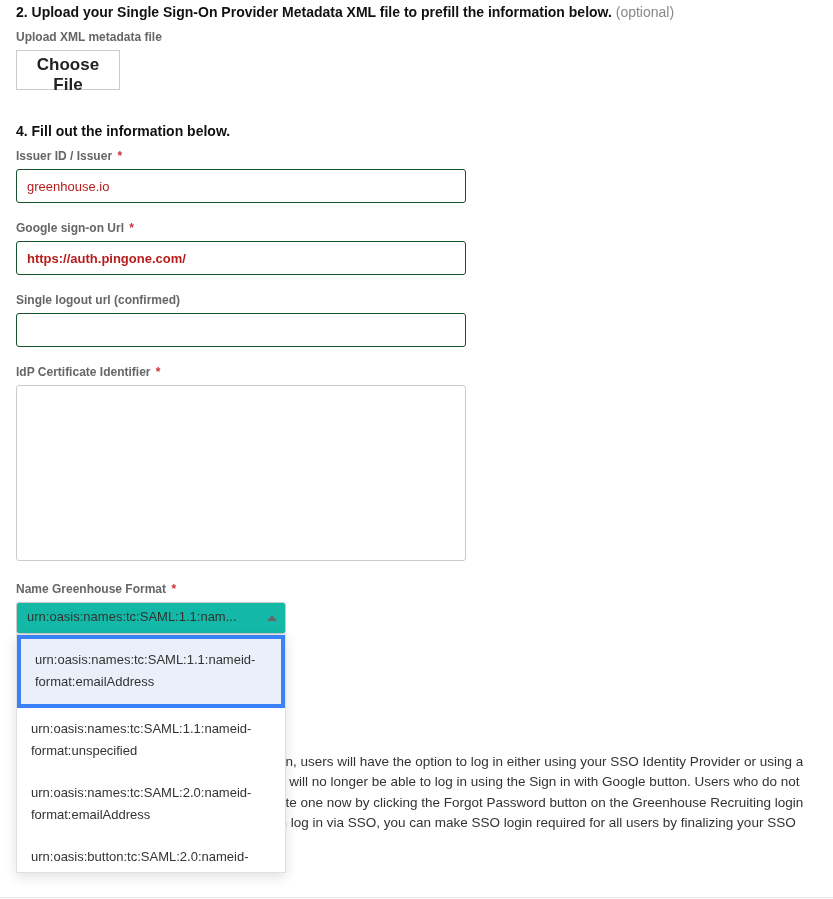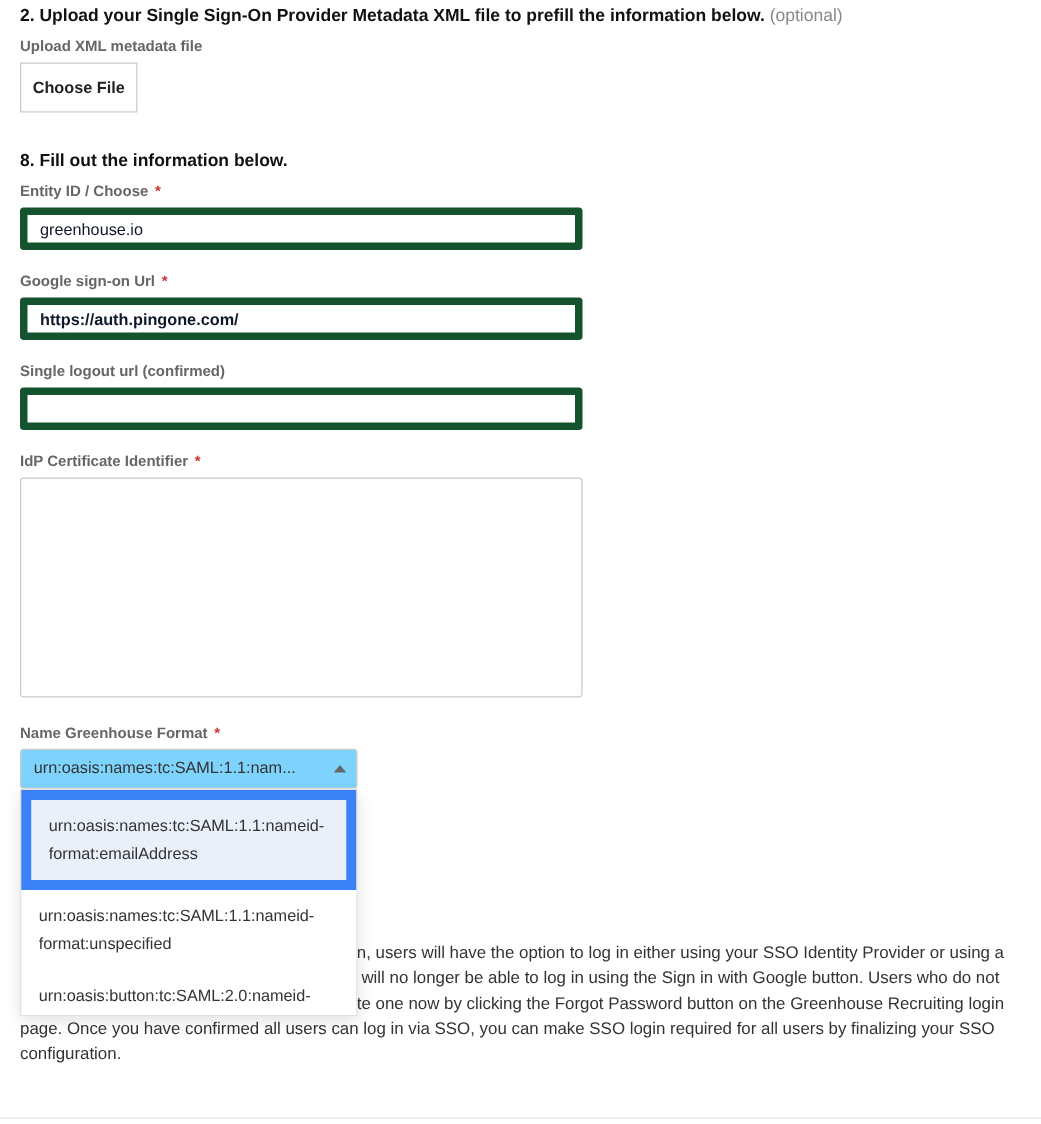--- a/index.html
+++ b/index.html
@@ -36,43 +36,43 @@
       margin-bottom: 6px;
       display: block;
     }
     .field-label .req {
       color: #c33;
       margin-left: 2px;
     }
     .choose-file-btn {
       border: 1px solid #ccc;
       background: #fff;
-      width: 94px;
+      width: 104px;
       height: 40px;
-      font-size: 13px;
+      font-size: 17px;
       font-weight: 700;
       color: #222;
       cursor: pointer;
       line-height: 1.2;
       padding: 4px 8px;
     }
     .section-gap {
       margin-top: 30px;
     }
     .field-group {
       margin-bottom: 18px;
     }
     .text-input {
       width: 450px;
       height: 34px;
-      border: 6px solid #14532d;
+      border: 1px solid #14532d;
       border-radius: 3px;
       padding: 6px 10px;
       font-size: 13px;
-      color: #0f172a;
+      color: #b91c1c;
       background: #fff;
     }
     .text-input.wide-url {
       width: 450px;
       font-weight: bold;
     }
     .textarea-input {
       width: 450px;
       height: 176px;
       border: 1px solid #ccc;
@@ -87,21 +87,21 @@
       width: 270px;
     }
     .select-display {
       width: 100%;
       height: 32px;
       border: 1px solid #ccc;
       border-radius: 3px;
       padding: 6px 28px 6px 10px;
       font-size: 13px;
       color: #333;
-      background: #7dd3fc;
+      background: #14b8a6;
       cursor: pointer;
       position: relative;
       overflow: hidden;
       white-space: nowrap;
       text-overflow: ellipsis;
     }
     .select-arrow {
       position: absolute;
       right: 8px;
       top: 50%;
@@ -126,21 +126,21 @@
     .dropdown-option {
       padding: 10px 14px;
       font-size: 13px;
       color: #333;
       line-height: 1.7;
       cursor: pointer;
       word-wrap: break-word;
     }
     .dropdown-option.highlighted {
       background: #eaf0fa;
-      border: 8px solid #3b82f6;
+      border: 4px solid #3b82f6;
     }
     .info-text {
       font-size: 13.5px;
       color: #333;
       line-height: 1.5;
       margin-top: 140px;
     }
     .footer {
       border-top: 1px solid #e5e5e5;
       margin-top: 28px;
@@ -165,25 +165,25 @@
     <span class="optional">(optional)</span>
   </div>
 
   <div class="field-group">
     <span class="field-label">Upload XML metadata file</span>
     <button class="choose-file-btn">
       <span>Choose File</span>
     </button>
   </div>
 
-  <div class="step-heading section-gap">8. Fill out the information below.</div>
-
-  <div class="field-group">
-    <span class="field-label">
-      <span>Entity ID / Choose</span>
+  <div class="step-heading section-gap">4. Fill out the information below.</div>
+
+  <div class="field-group">
+    <span class="field-label">
+      <span>Issuer ID / Issuer</span>
       <span class="req">*</span>
     </span>
     <input type="text" class="text-input" value="greenhouse.io" style="">
   </div>
 
   <div class="field-group">
     <span class="field-label">
       <span>Google sign-on Url</span>
       <span class="req">*</span>
     </span>
@@ -211,20 +211,21 @@
       <span class="req">*</span>
     </span>
     <div class="select-wrapper">
       <div class="select-display">
         <span>urn:oasis:names:tc:SAML:1.1:nam...</span>
         <span class="select-arrow"></span>
       </div>
       <div class="dropdown-panel">
         <div class="dropdown-option highlighted">urn:oasis:names:tc:SAML:1.1:nameid-format:emailAddress</div>
         <div class="dropdown-option">urn:oasis:names:tc:SAML:1.1:nameid-format:unspecified</div>
+        <div class="dropdown-option">urn:oasis:names:tc:SAML:2.0:nameid-format:emailAddress</div>
         <div class="dropdown-option" style="padding-bottom:4px;">urn:oasis:button:tc:SAML:2.0:nameid-</div>
       </div>
     </div>
   </div>
 
   <div class="info-text" style="padding-left: 268px; text-indent: 0px; visibility: hidden; margin-top: 140px; height: 0px;">
     <span>, users will have the option to log in either using your SSO Identity Provider or using a </span><br>
     <span style="display:block; margin-left:0;">o longer be able to log in using the Sign in with Google button. Users who do not have a </span>
     <span style="display:block; margin-left:0;"><span> by clicking the Forgot Password button on the Greenhouse Recruiting login page. Once you have confirmed all users can log in via SSO, you can make SSO login required for all users by finalizing your SSO configuration.</span></span>
   </div>

